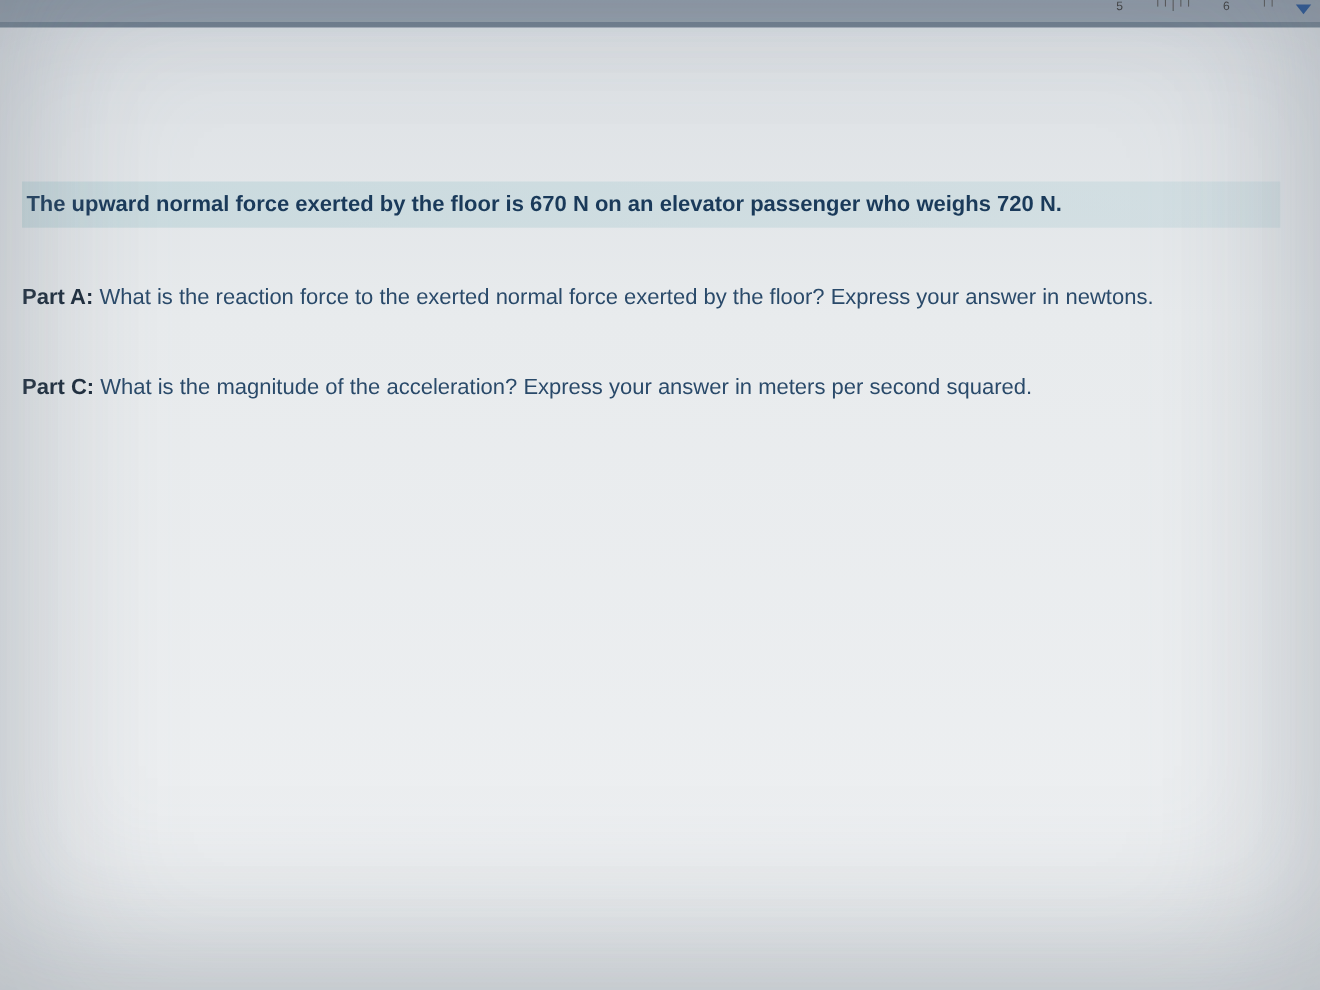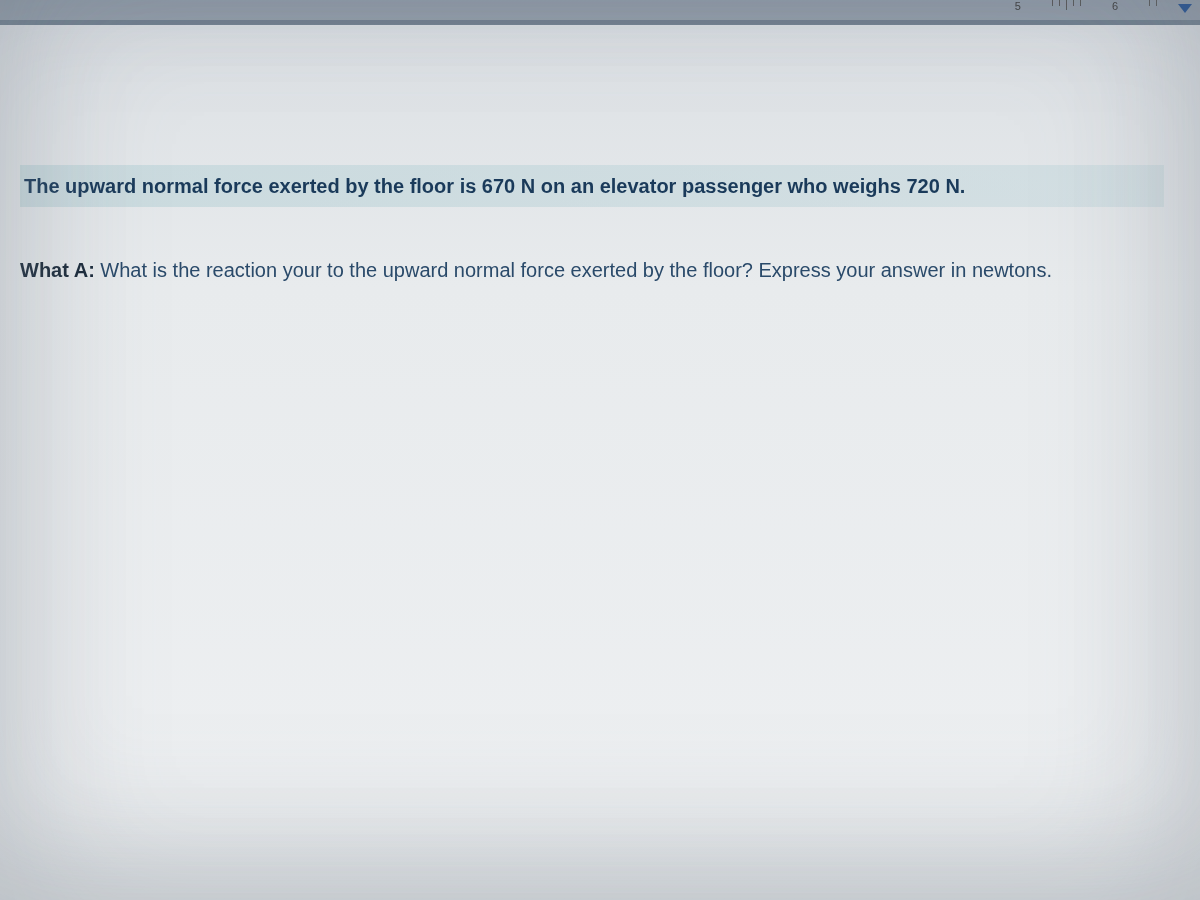--- a/index.html
+++ b/index.html
@@ -115,20 +115,23 @@
   <div class="dropdown-arrow"></div>
 </div>
 
 <div class="document">
 
   <div class="highlighted-block">
     <div class="statement">The upward normal force exerted by the floor is 670 N on an elevator passenger who weighs 720 N.</div>
   </div>
 
   <div class="part">
-    <span class="part-label">What A:</span><span> What is the reaction your to the upward normal force exerted by the floor? Express your answer in newtons.</span>
+    <span class="part-label">Part A:</span><span> What is the reaction force to the exerted normal force exerted by the floor? Express your answer in newtons.</span>
   </div>
 
 
+  <div class="part">
+    <span class="part-label">Part C:</span><span> What is the magnitude of the acceleration? Express your answer in meters per second squared.</span>
+  </div>
 
 </div>
 
 <div class="shadow-vignette"></div>
 
 </body></html>

